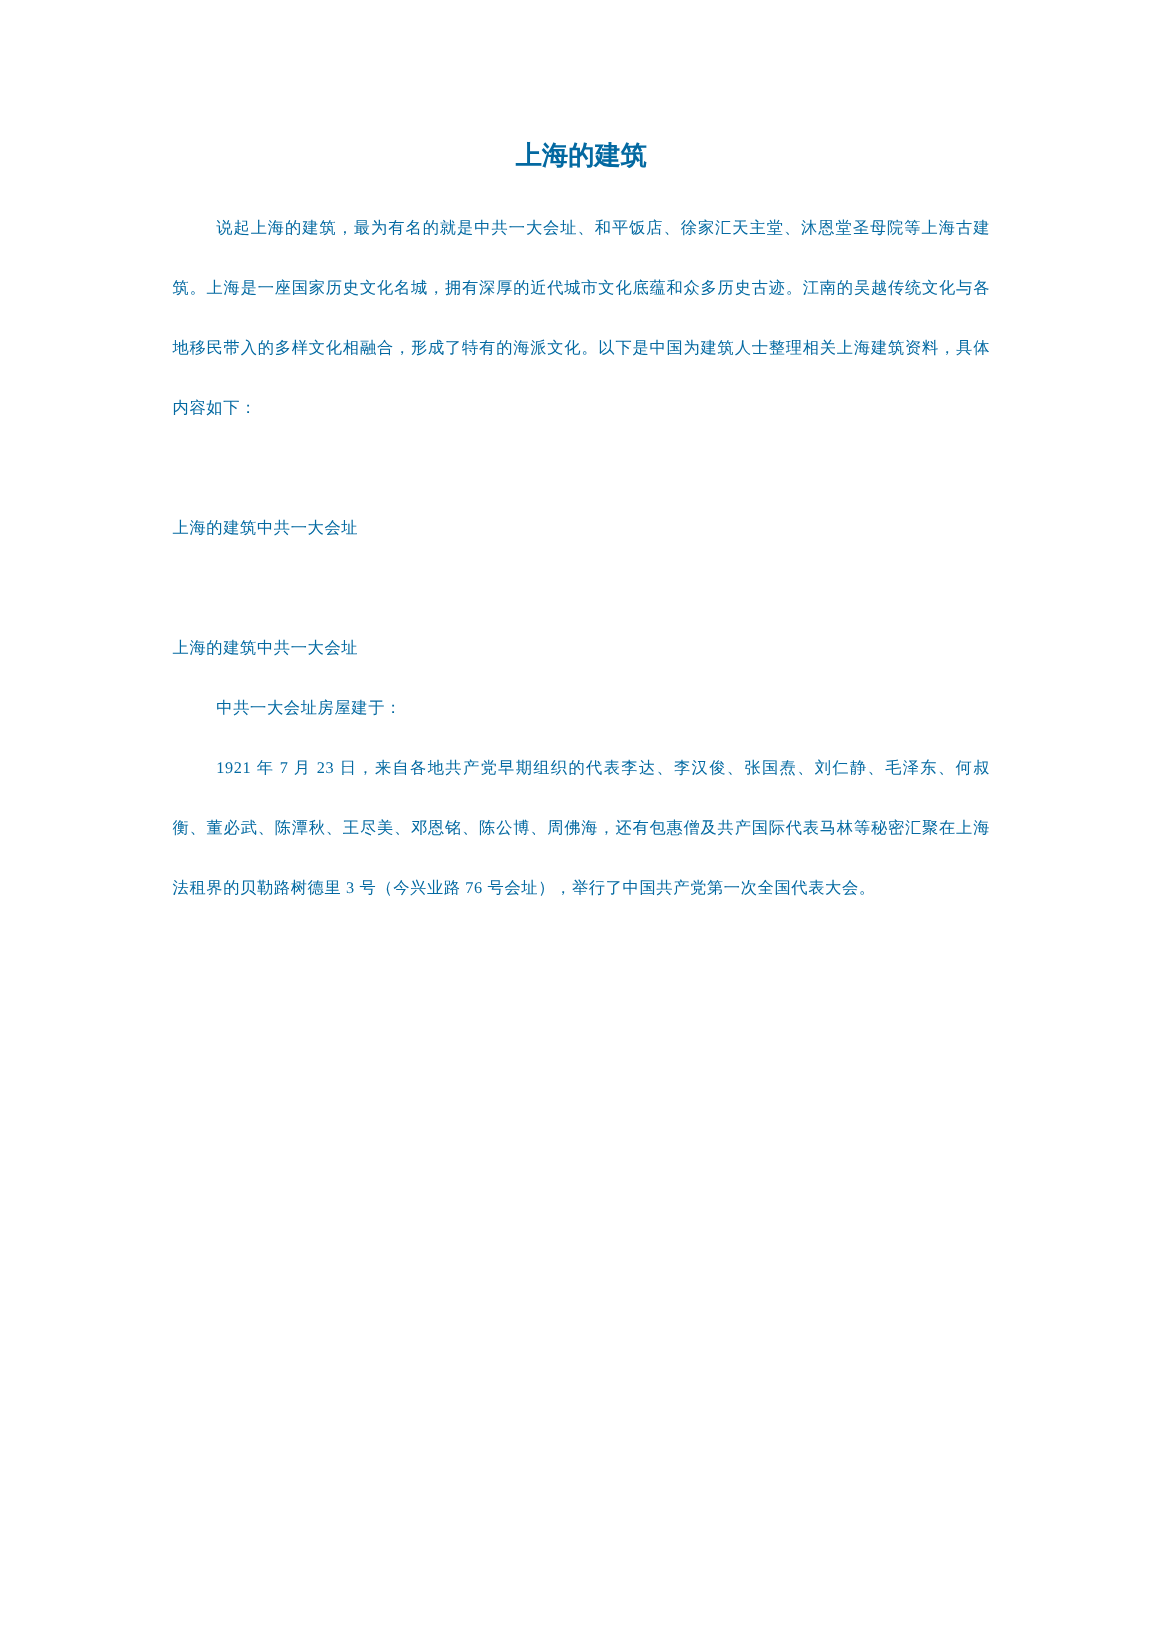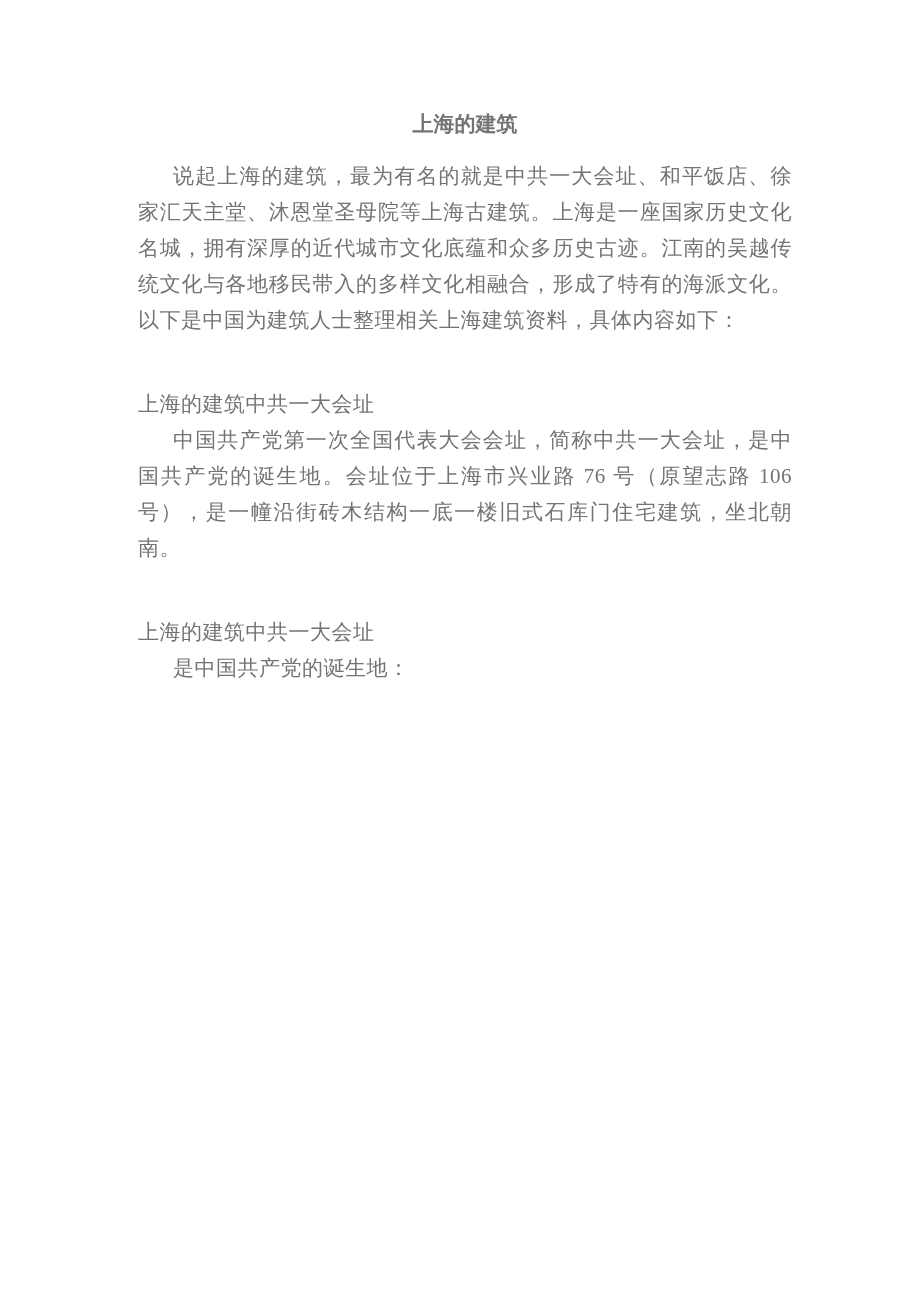--- a/index.html
+++ b/index.html
@@ -9,35 +9,35 @@
     width: 920px;
     height: 1302px;
     overflow: hidden;
   }
   .page {
     box-sizing: border-box;
     width: 920px;
     height: 1302px;
     padding: 100px 128px 0 138px;
     background: #ffffff;
-    color: #737373;
+    color: #0369a1;
     font-family: "Liberation Serif", "DejaVu Serif", serif;
   }
   .doc-title {
     margin: 0 0 10px 0;
     font-size: 21px;
     font-weight: bold;
     line-height: 48px;
     text-align: center;
     font-family: "DejaVu Sans", "Liberation Sans", sans-serif;
   }
   .para {
     margin: 0;
-    font-size: 21px;
-    line-height: 36px;
+    font-size: 13px;
+    line-height: 48px;
     text-align: justify;
     letter-spacing: 0.5px;
   }
   .para.indent {
     text-indent: 35px;
   }
   .blank-line {
     height: 48px;
   }
 </style>
@@ -47,22 +47,22 @@
 <div class="page">
   <h1 class="doc-title">上海的建筑</h1>
 
   <p class="para indent">说起上海的建筑，最为有名的就是中共一大会址、和平饭店、徐家汇天主堂、沐恩堂圣母院等上海古建筑。上海是一座国家历史文化名城，拥有深厚的近代城市文化底蕴和众多历史古迹。江南的吴越传统文化与各地移民带入的多样文化相融合，形成了特有的海派文化。以下是中国为建筑人士整理相关上海建筑资料，具体内容如下：</p>
 
   <div class="blank-line"></div>
 
   <p class="para">上海的建筑中共一大会址</p>
 
 
-  <p class="para indent">中国共产党第一次全国代表大会会址，简称中共一大会址，是中国共产党的诞生地。会址位于上海市兴业路 76 号（原望志路 106 号），是一幢沿街砖木结构一底一楼旧式石库门住宅建筑，坐北朝南。</p>
 
   <div class="blank-line"></div>
 
   <p class="para">上海的建筑中共一大会址</p>
 
-  <p class="para indent">是中国共产党的诞生地：</p>
+  <p class="para indent">中共一大会址房屋建于：</p>
 
 
+  <p class="para indent">1921 年 7 月 23 日，来自各地共产党早期组织的代表李达、李汉俊、张国焘、刘仁静、毛泽东、何叔衡、董必武、陈潭秋、王尽美、邓恩铭、陈公博、周佛海，还有包惠僧及共产国际代表马林等秘密汇聚在上海法租界的贝勒路树德里 3 号（今兴业路 76 号会址），举行了中国共产党第一次全国代表大会。</p>
 </div>
 
 </body></html>

